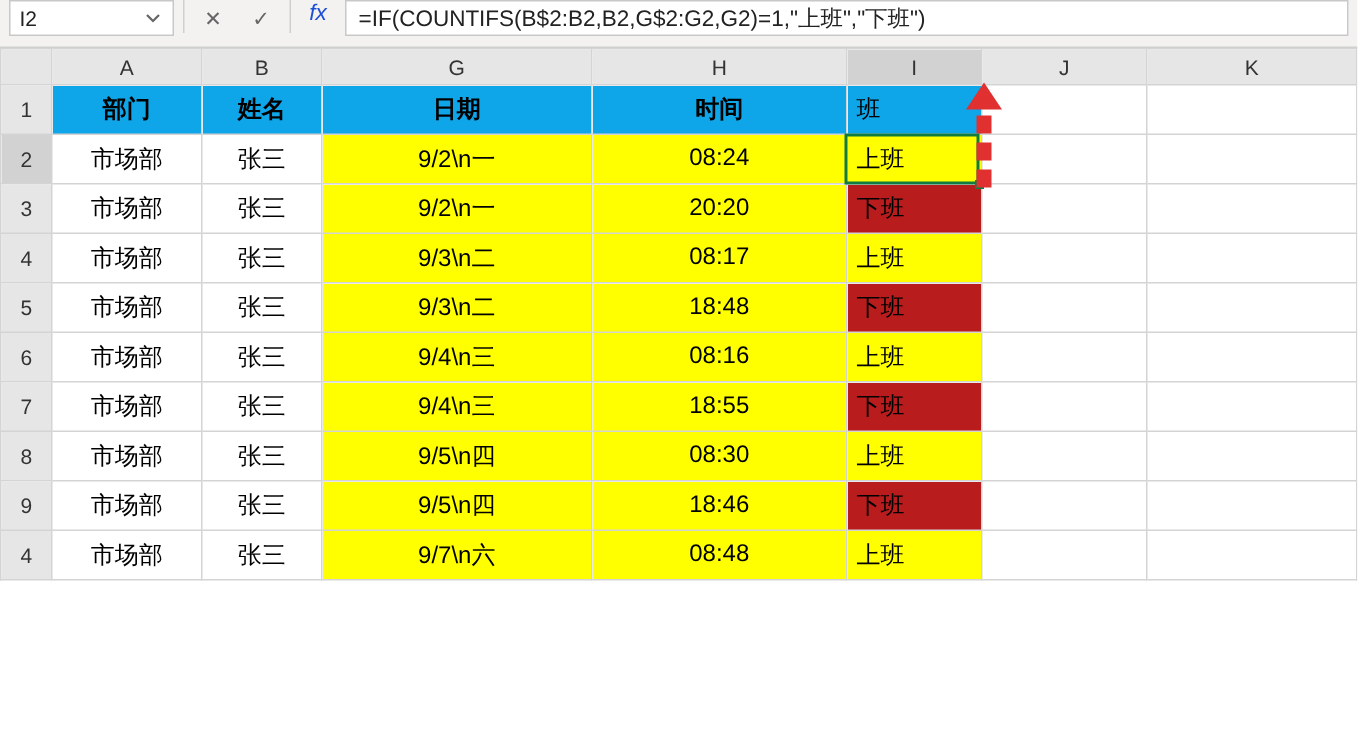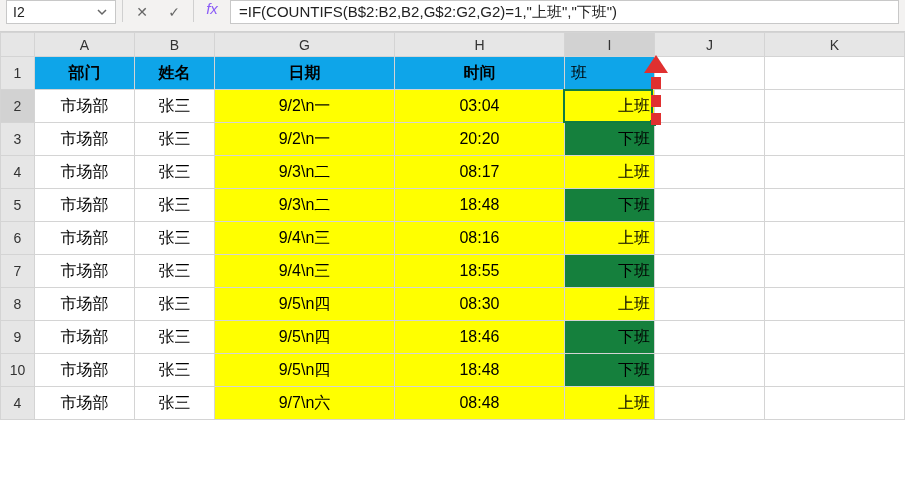--- a/index.html
+++ b/index.html
@@ -43,21 +43,21 @@
   .fb-btn {
     width: 26px; height: 24px;
     display: flex; align-items: center; justify-content: center;
     background: #f3f2f1;
     color: #666;
   }
   .divider {
     width: 1px; height: 22px; background: #d0d0d0;
   }
   .fx-label {
-    font-style: italic; color: #8b5cf6; font-size: 15px;
+    font-style: italic; color: #1d4ed8; font-size: 15px;
     width: 24px; text-align: center;
   }
   .formula-input {
     flex: 1; height: 24px;
     background: #fff;
     border: 1px solid #c8c8c8;
     padding: 0 8px;
     display: flex; align-items: center;
     font-size: 15px;
     color: #222;
@@ -118,21 +118,21 @@
   }
   
   tr.datarow td.colG,
   tr.datarow td.colH {
     background: #ffff00;
   }
   tr.datarow td.colI.work {
     background: #ffff00;
   }
   tr.datarow td.colI.off {
-    background: #15803d;
+    background: #b91c1c;
   }
   
   .select-border {
     position: absolute;
     border: 2px solid #107c41;
     pointer-events: none;
     z-index: 5;
   }
   .fill-handle {
     position: absolute;
@@ -155,21 +155,21 @@
     top: 0; left: 0;
   }
   .arrow-dash {
     position: absolute;
     width: 10px; height: 12px;
     background: #e03030;
     left: 7px;
   }
   
   tr.datarow td.colI {
-    text-align: right;
+    text-align: left;
     padding-left: 6px;
   }
   tr.hdr td.colI {
     text-align: left;
     padding-left: 6px;
   }
   
   tr.datarow td.colJ, tr.datarow td.colK, tr.hdr td.colJ, tr.hdr td.colK {
     background: #fff;
   }
@@ -240,21 +240,21 @@
         <td>时间</td>
         <td class="colI">班</td>
         <td class="colJ"></td>
         <td class="colK"></td>
       </tr>
     <tr class="datarow">
           <td class="rowhead active-row">2</td>
           <td class="colA">市场部</td>
           <td class="colB">张三</td>
           <td class="colG">9/2\n一</td>
-          <td class="colH">03:04</td>
+          <td class="colH">08:24</td>
           <td class="colI work">上班</td>
           <td class="colJ"></td>
           <td class="colK"></td>
         </tr>
         <tr class="datarow">
           <td class="rowhead">3</td>
           <td class="colA">市场部</td>
           <td class="colB">张三</td>
           <td class="colG">9/2\n一</td>
           <td class="colH">20:20</td>
@@ -311,30 +311,20 @@
           <td class="colI work">上班</td>
           <td class="colJ"></td>
           <td class="colK"></td>
         </tr>
         <tr class="datarow">
           <td class="rowhead">9</td>
           <td class="colA">市场部</td>
           <td class="colB">张三</td>
           <td class="colG">9/5\n四</td>
           <td class="colH">18:46</td>
-          <td class="colI off">下班</td>
-          <td class="colJ"></td>
-          <td class="colK"></td>
-        </tr>
-        <tr class="datarow">
-          <td class="rowhead">10</td>
-          <td class="colA">市场部</td>
-          <td class="colB">张三</td>
-          <td class="colG">9/5\n四</td>
-          <td class="colH">18:48</td>
           <td class="colI off">下班</td>
           <td class="colJ"></td>
           <td class="colK"></td>
         </tr>
         <tr class="datarow">
           <td class="rowhead">4</td>
           <td class="colA">市场部</td>
           <td class="colB">张三</td>
           <td class="colG">9/7\n六</td>
           <td class="colH">08:48</td>

